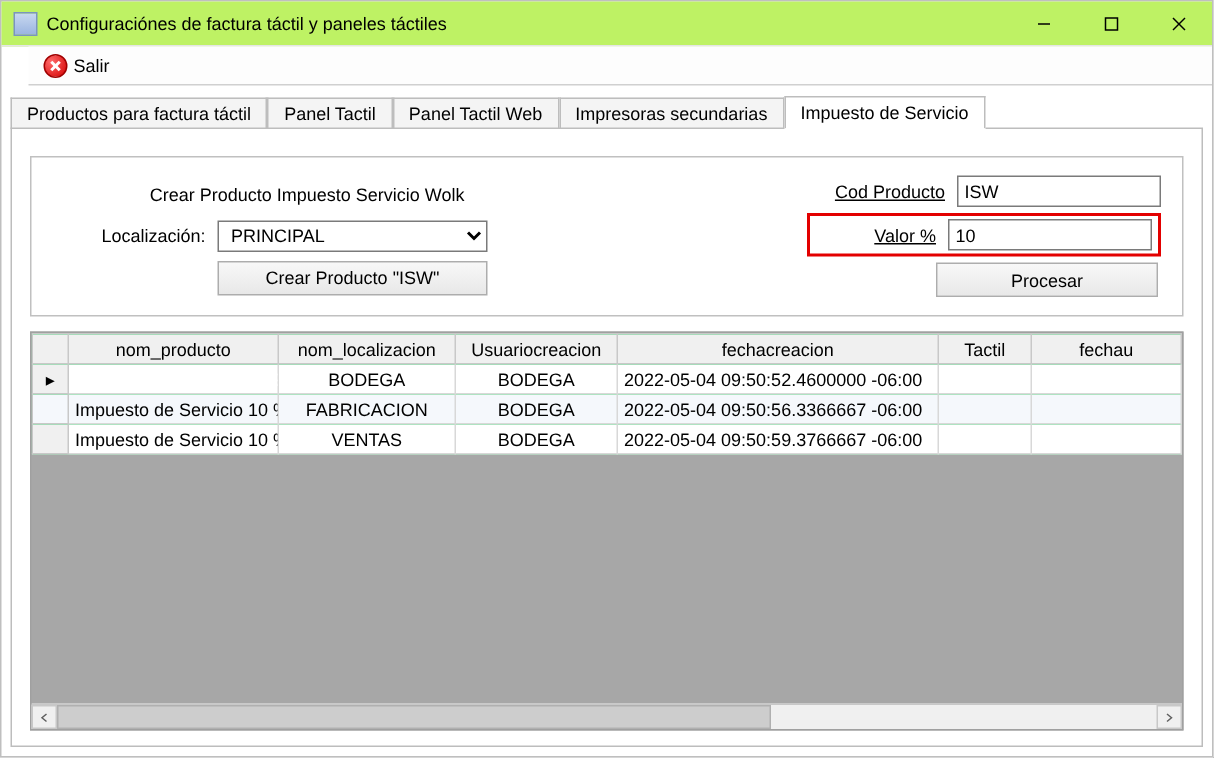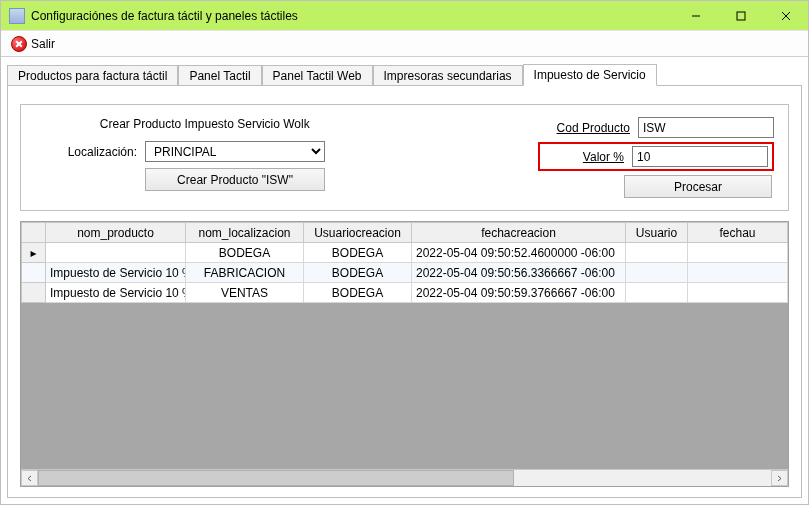--- a/index.html
+++ b/index.html
@@ -43,20 +43,21 @@
   }
   .win-btn svg { stroke:#000; stroke-width:1; fill:none; }
 
   .toolbar {
     height: 26px;
     border-bottom: 1px solid #d0d0d0;
     display:flex;
     align-items:center;
     padding: 0 4px;
     background:#fdfdfd;
+    margin-left:18px;
   }
   .salir-btn {
     display:flex; align-items:center;
     padding: 2px 6px;
     cursor:default;
   }
   .salir-icon {
     width:16px;height:16px;
     border-radius:50%;
     background: radial-gradient(circle at 30% 30%, #ff6b6b, #d40000);
@@ -111,21 +112,21 @@
     padding: 12px 14px 8px 14px;
     position:relative;
   }
   fieldset.group legend {
     font-size:12px;
     padding:0 4px;
     color:#000;
   }
 
   .form-row { display:flex; align-items:center; }
-  .two-col { display:flex; gap:60px; }
+  .two-col { display:flex; gap:60px;align-items:center; }
   .left-col { flex:1; }
   .right-col { flex:1; }
 
   .label { text-align:right; padding-right:8px; }
   .crear-label { width:100%; text-align:center; margin-bottom:10px; }
 
   select.combo, input.txt {
     border:1px solid #7a7a7a;
     height:21px;
     padding: 1px 4px;
@@ -329,21 +330,21 @@
               <col class="col-usuario">
               <col class="col-fechau">
           </colgroup>
           <thead>
             <tr>
               <th></th>
               <th>nom_producto</th>
               <th>nom_localizacion</th>
               <th>Usuariocreacion</th>
               <th>fechacreacion</th>
-              <th>Usuario</th>
+              <th>Tactil</th>
               <th>fechau</th>
             </tr>
           </thead>
           <tbody>
             <tr>
               <td class="rowhdr"><span class="row-pointer">▸</span></td>
               <td class="cell-left selected-cell">Impuesto de Servicio 10 %</td>
               <td>BODEGA</td>
               <td>BODEGA</td>
               <td class="cell-left">2022-05-04 09:50:52.4600000 -06:00</td>

